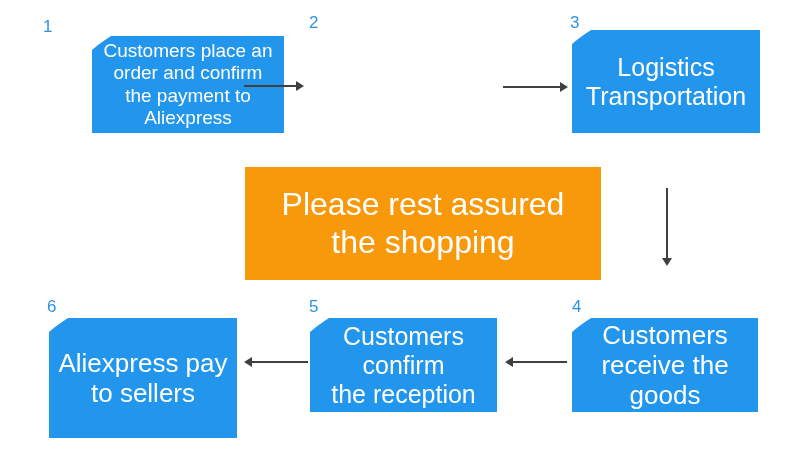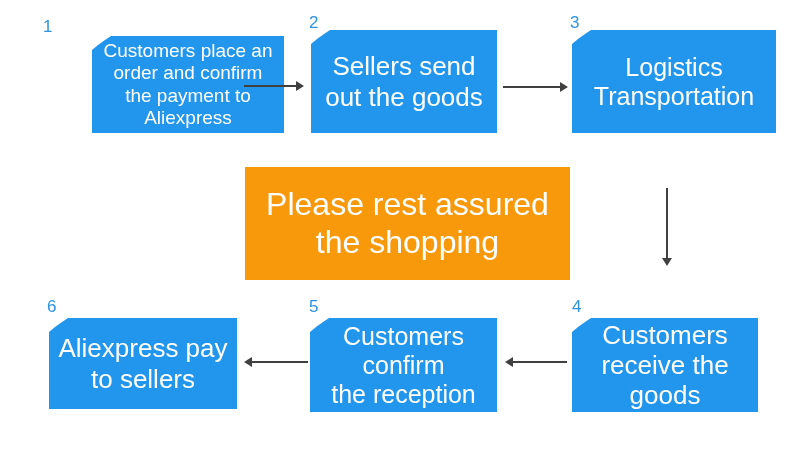--- a/index.html
+++ b/index.html
@@ -59,45 +59,43 @@
 
   <div class="step-num" style="left:43px;top:18px;">1</div>
   <div class="step-box" style="left:48px;top:36px;width:192px;height:97px;font-size:19px;margin-left:44px;">Customers place an
 order and confirm
 the payment to
 Aliexpress</div>
 
   <div class="arrow h right" style="left:244px;top:85px;width:53px;"></div>
 
   <div class="step-num" style="left:309px;top:14px;">2</div>
-  <div class="step-box" style="left:311px;top:30px;width:186px;height:103px;font-size:26px;">Sellers send
-out the goods</div>
 
   <div class="arrow h right" style="left:503px;top:86px;width:58px;"></div>
 
   <div class="step-num" style="left:570px;top:14px;">3</div>
-  <div class="step-box" style="left:572px;top:30px;width:204px;height:103px;font-size:25px;">Logistics
+  <div class="step-box" style="left:572px;top:30px;width:188px;height:103px;font-size:25px;">Logistics
 Transportation</div>
 
-  <div class="banner" style="left:245px;top:167px;width:325px;height:113px;">Please rest assured
+  <div class="banner" style="left:245px;top:167px;width:356px;height:113px;">Please rest assured
 the shopping</div>
 
   <div class="arrow v down" style="left:666px;top:188px;height:71px;"></div>
 
   <div class="step-num" style="left:572px;top:298px;">4</div>
   <div class="step-box" style="left:572px;top:318px;width:186px;height:94px;font-size:26px;">Customers
 receive the
 goods</div>
 
   <div class="arrow h left" style="left:512px;top:361px;width:55px;"></div>
 
   <div class="step-num" style="left:309px;top:298px;">5</div>
   <div class="step-box" style="left:310px;top:318px;width:187px;height:94px;font-size:25px;">Customers
 confirm
 the reception</div>
 
   <div class="arrow h left" style="left:251px;top:361px;width:57px;"></div>
 
   <div class="step-num" style="left:47px;top:298px;">6</div>
-  <div class="step-box" style="left:49px;top:318px;width:188px;height:91px;font-size:26px;">Aliexpress pay
+  <div class="step-box" style="left:49px;top:318px;width:188px;height:120px;font-size:26px;">Aliexpress pay
 to sellers</div>
 
 </div>
 
 </body></html>

